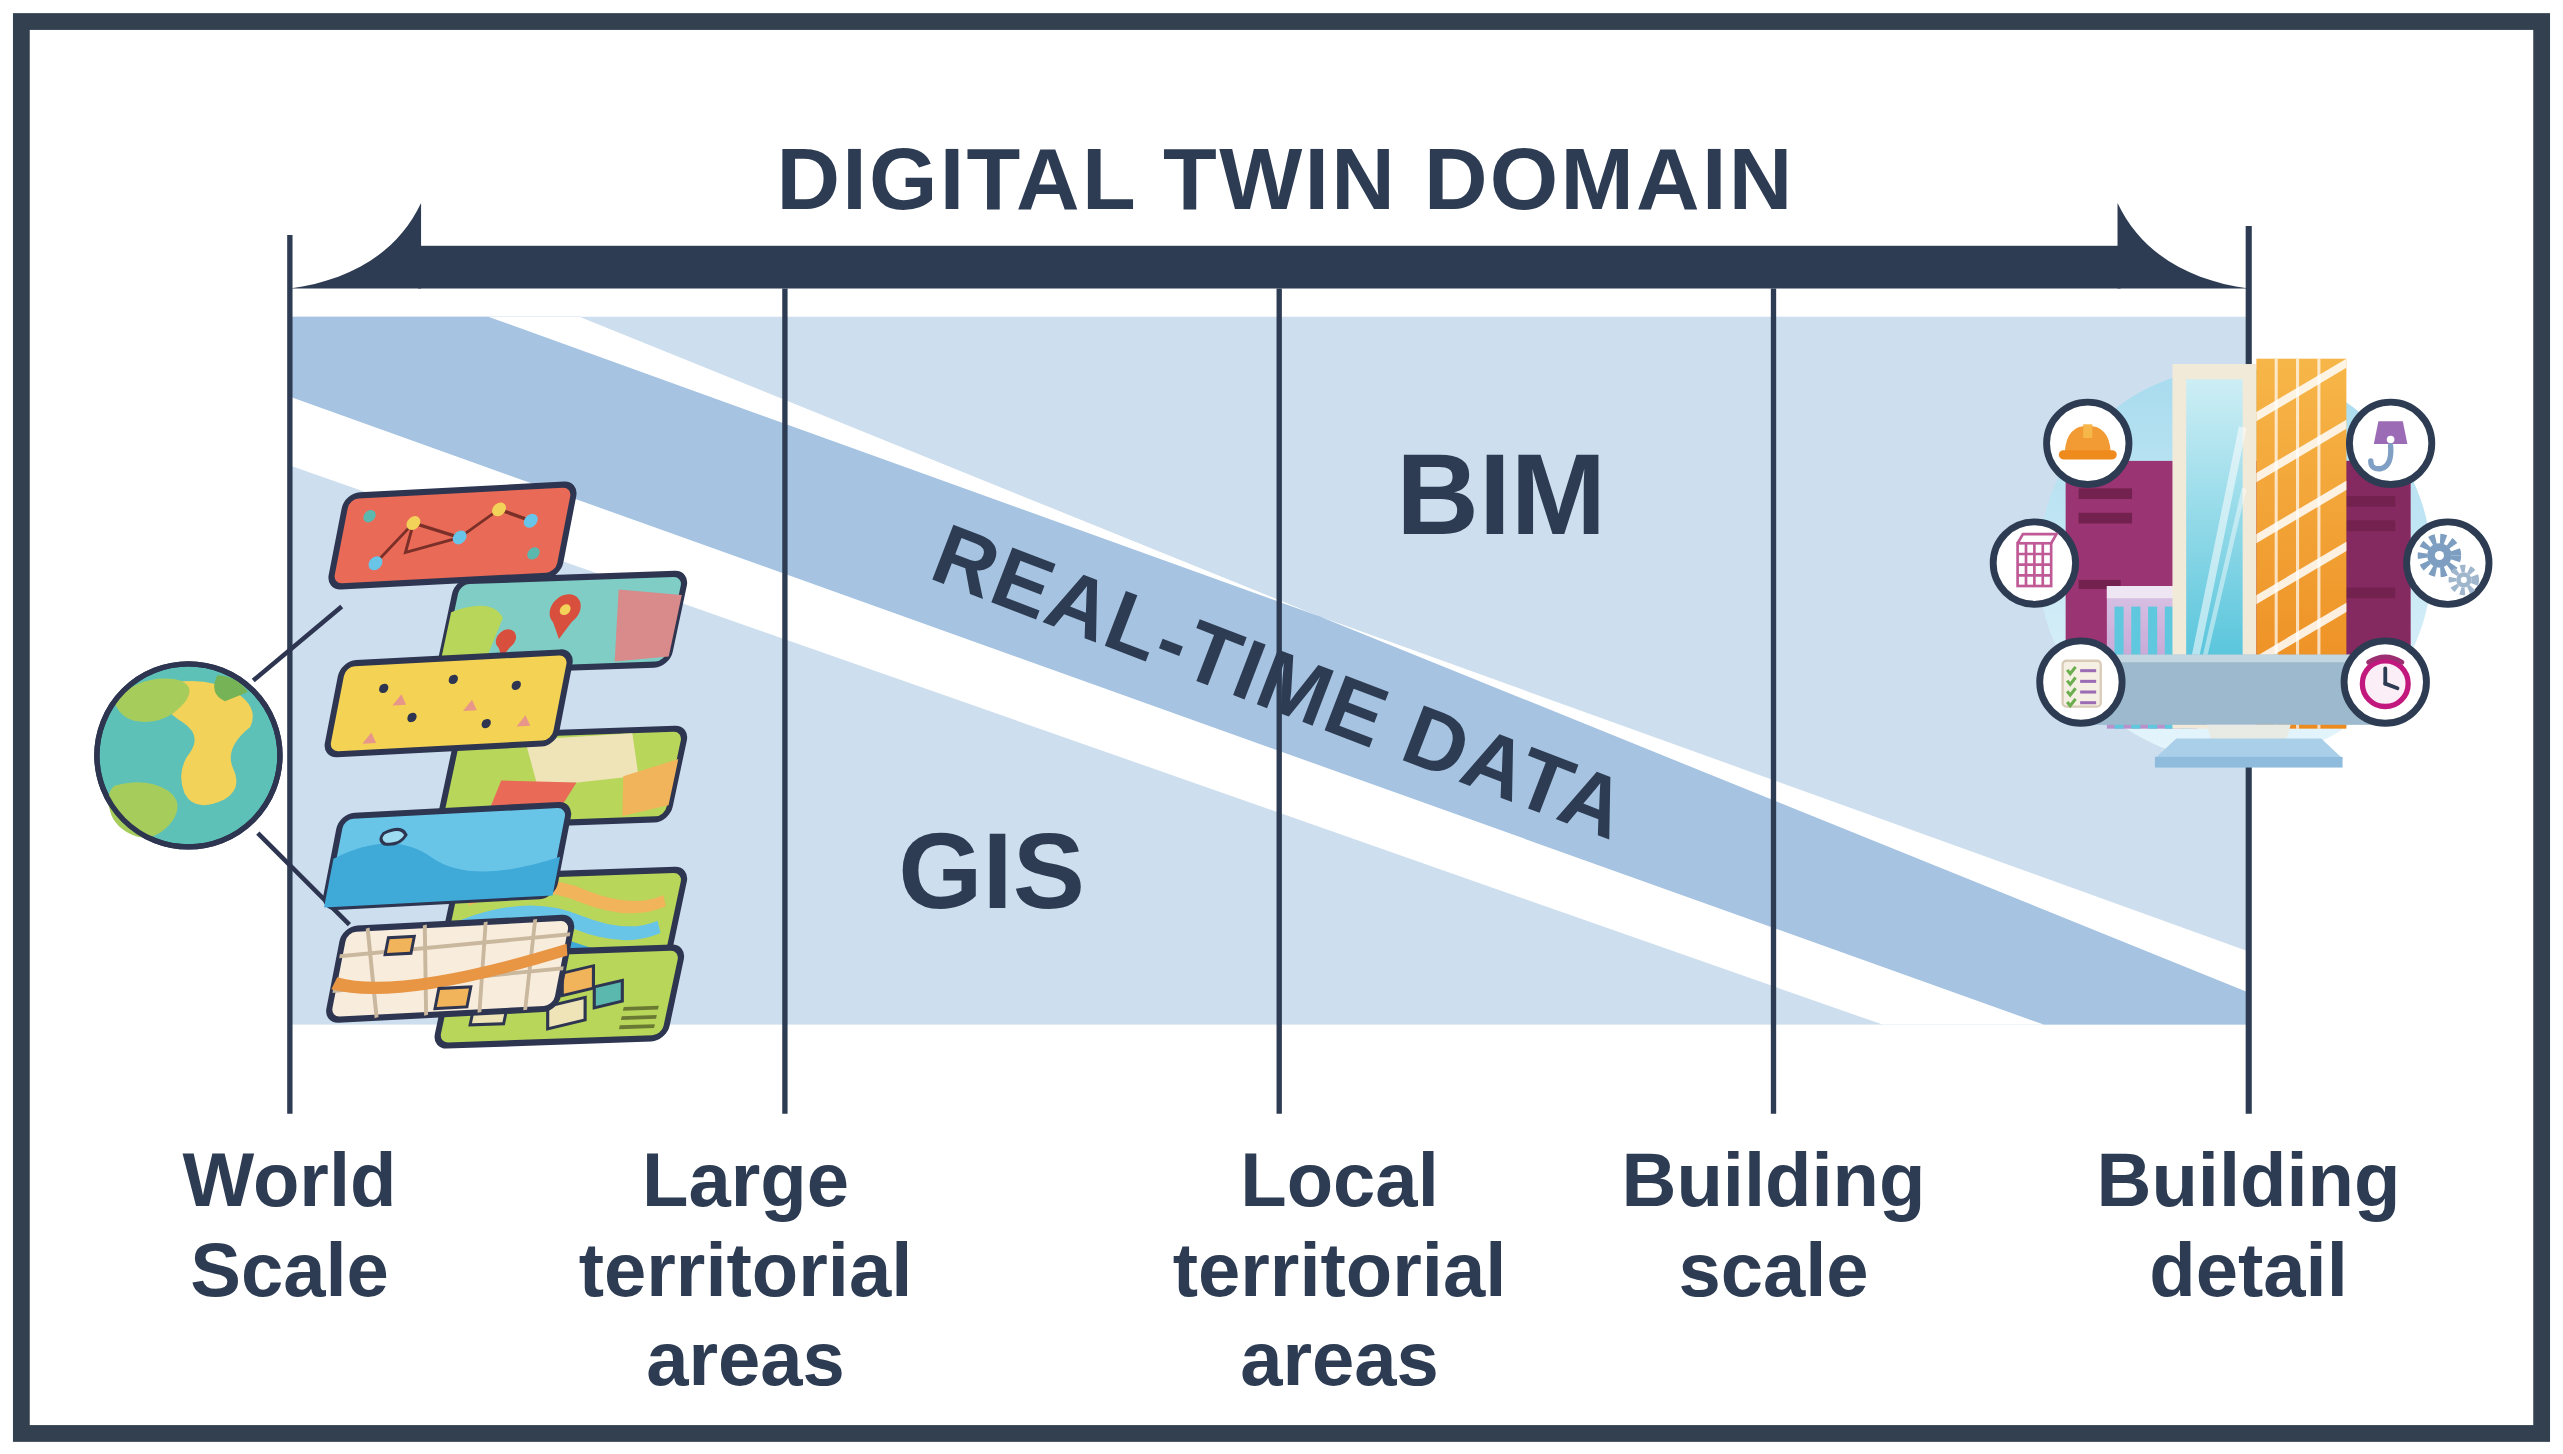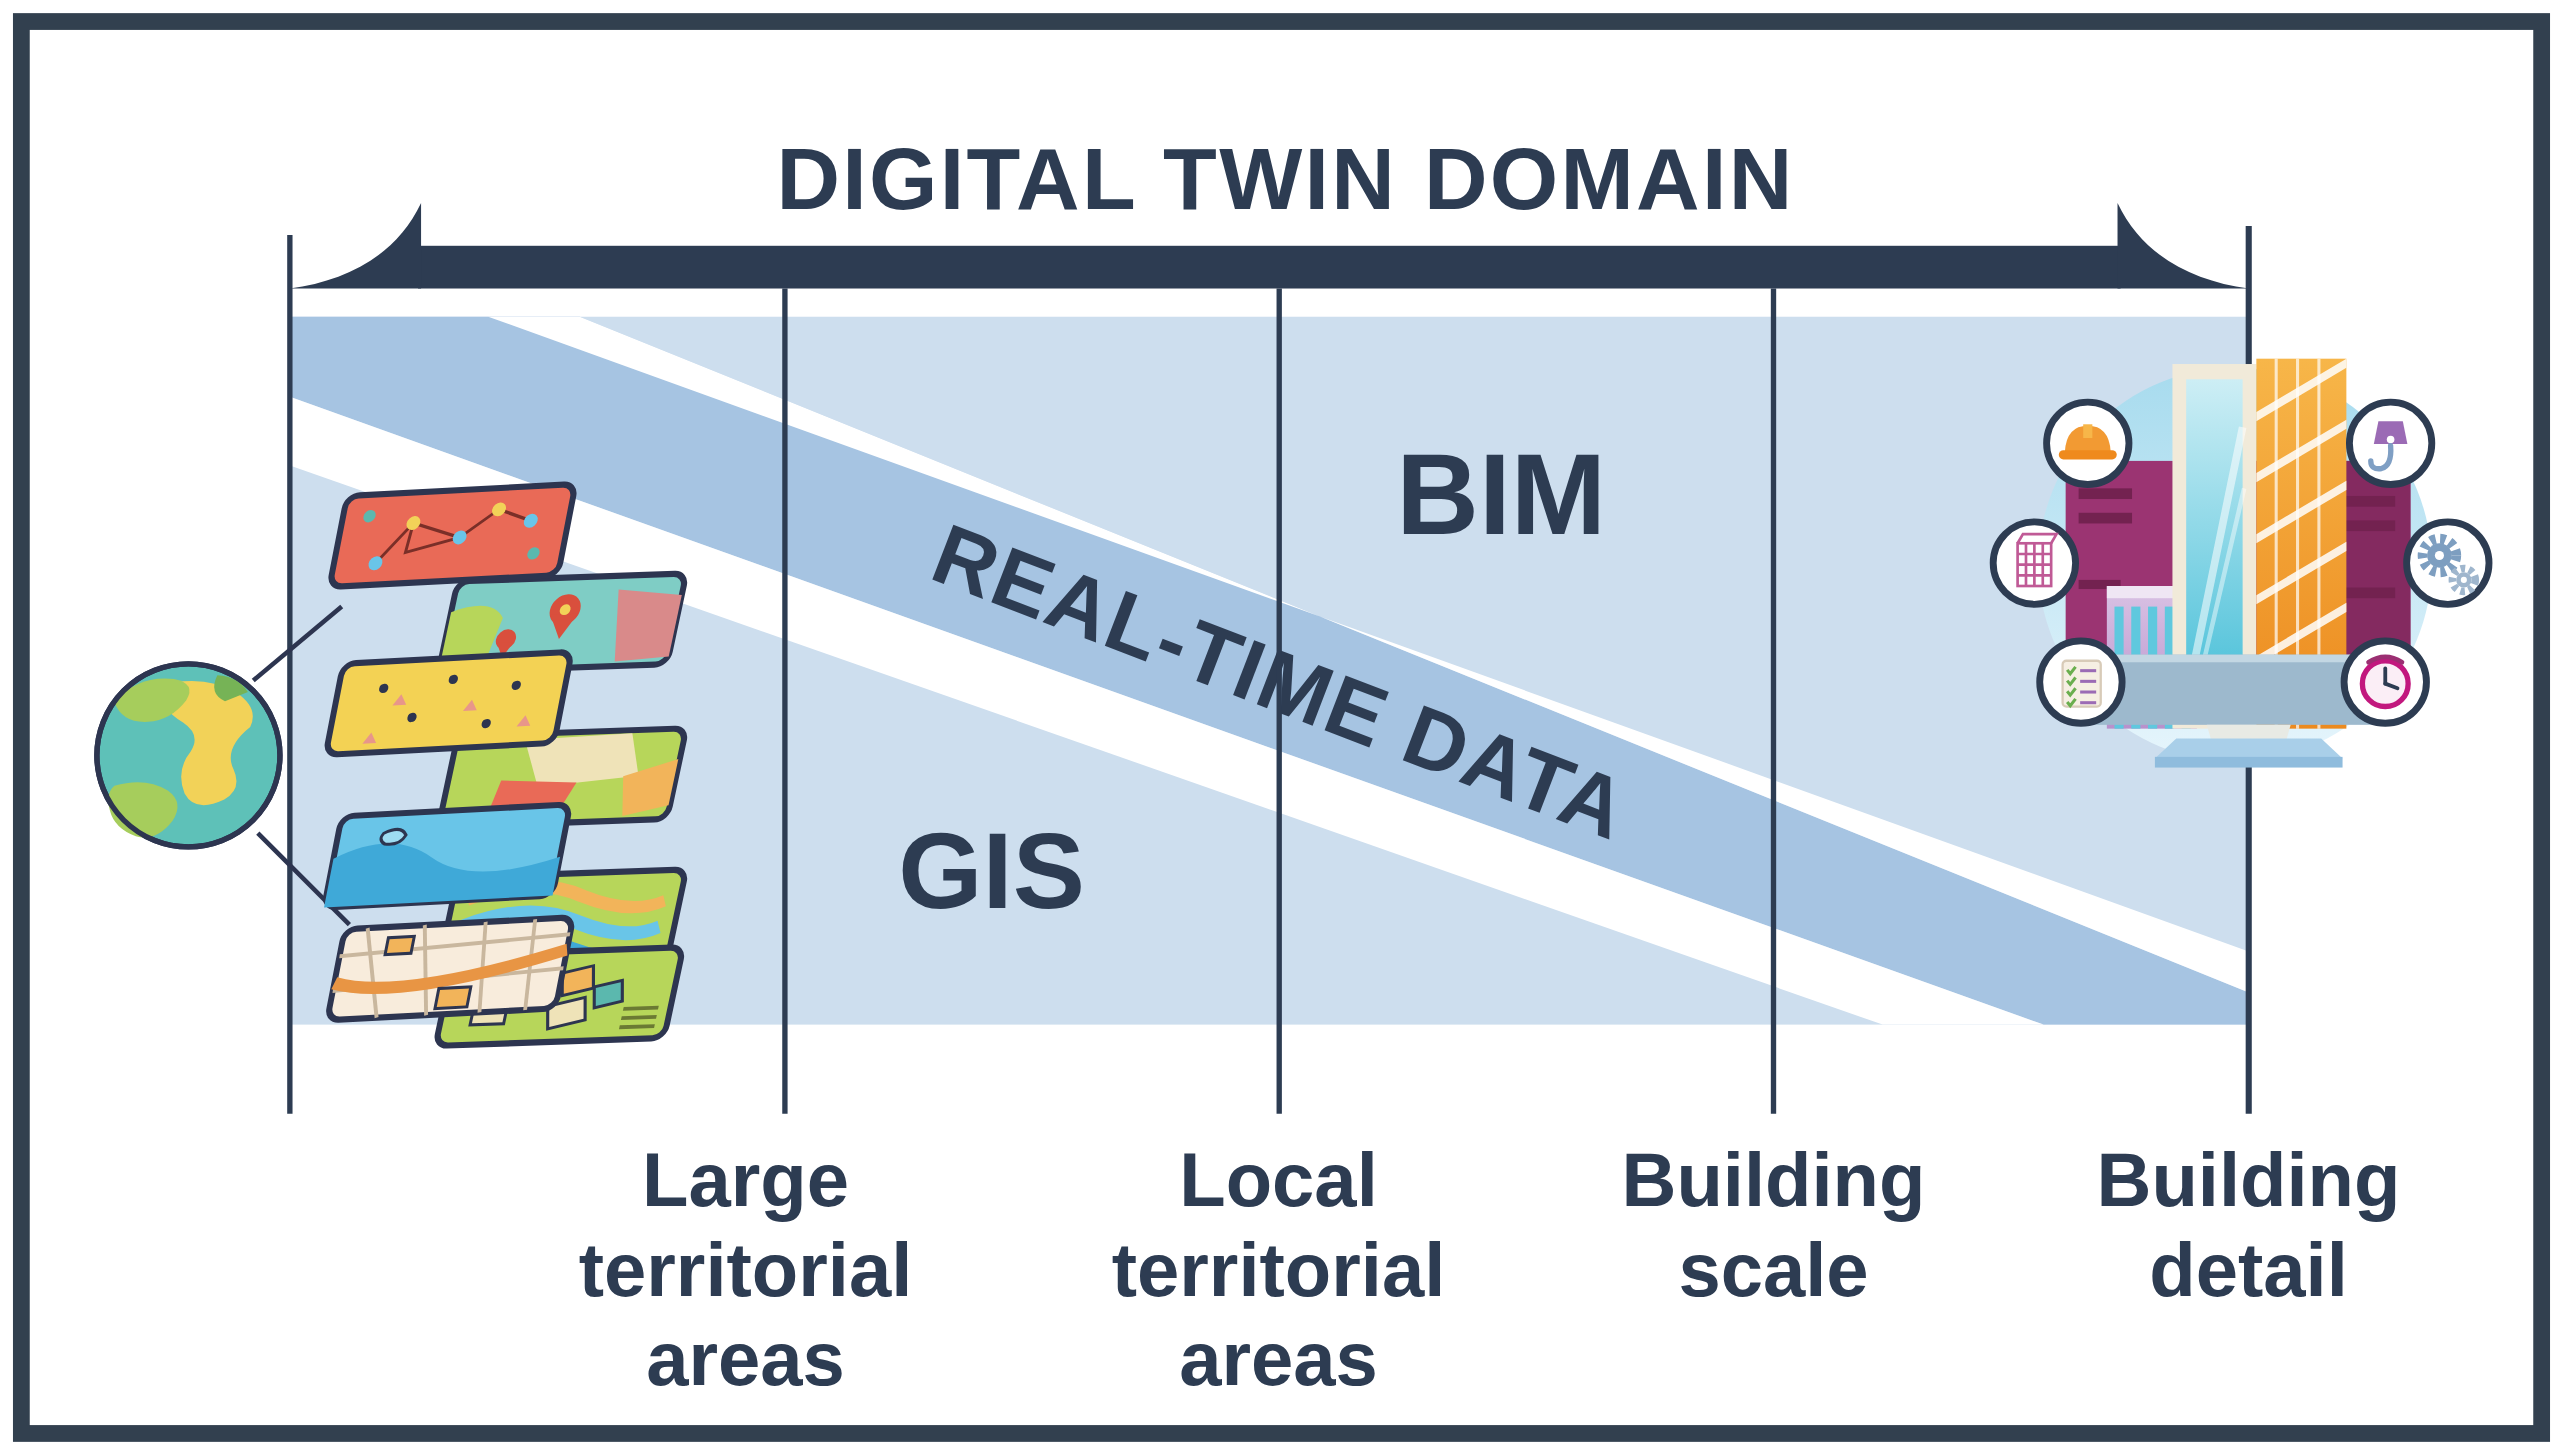--- a/index.html
+++ b/index.html
@@ -338,24 +338,26 @@
           <line x1="3127" y1="896" x2="3127" y2="876" stroke="#2d3c52" stroke-width="5" stroke-linecap="round"></line>
           <line x1="3127" y1="896" x2="3143" y2="902" stroke="#2d3c52" stroke-width="5" stroke-linecap="round"></line>
           <path d="M 3105 868 q 22 -14 44 0" fill="none" stroke="#9b2f72" stroke-width="6" stroke-linecap="round"></path>
         </g>
       </g>
     </g>
   </svg>
 
   <div id="title">DIGITAL TWIN DOMAIN</div>
 
+  <div class="axis-label" style="left:290px">World
+Scale</div>
   <div class="axis-label" style="left:746px">Large
 territorial
 areas</div>
-  <div class="axis-label" style="left:1279px">Local
+  <div class="axis-label" style="left:1340px">Local
 territorial
 areas</div>
   <div class="axis-label" style="left:1774px">Building
 scale</div>
   <div class="axis-label" style="left:2249px">Building
 detail</div>
 
 </div>
 
 

